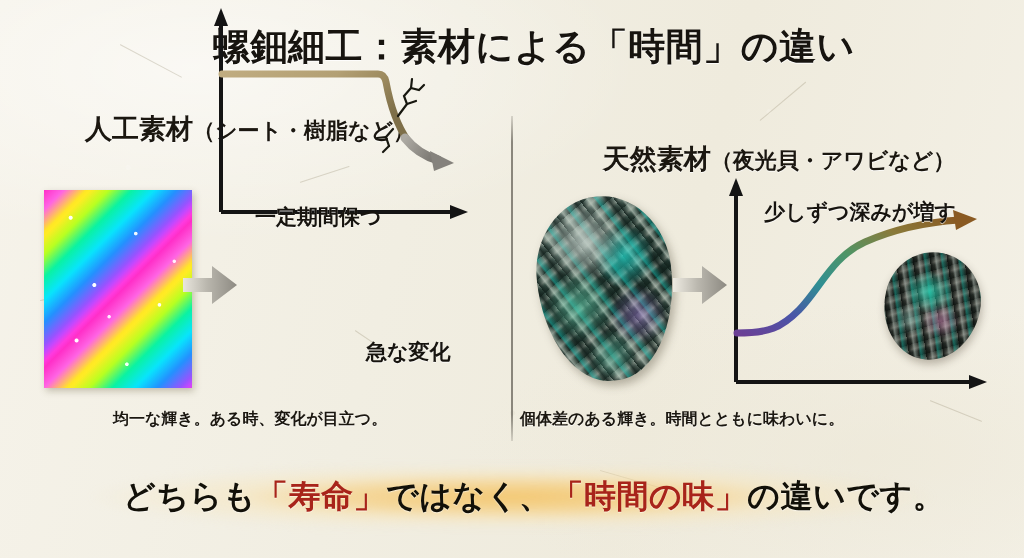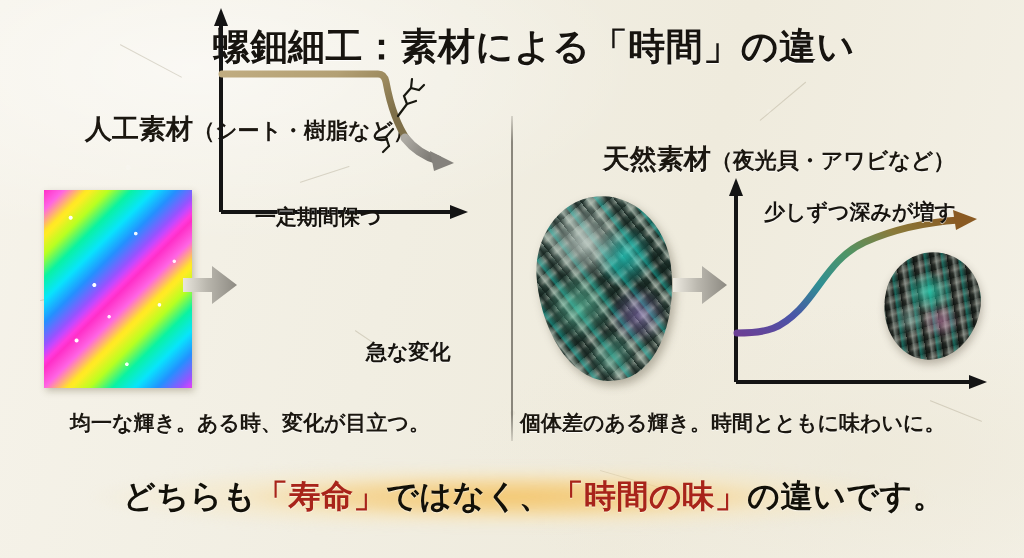--- a/index.html
+++ b/index.html
@@ -188,21 +188,21 @@
         rgba(14,18,16,.50) 0px, rgba(14,18,16,0) 5px,
         rgba(220,215,205,.28) 8px, rgba(220,215,205,0) 13px),
       radial-gradient(ellipse 78% 80% at 50% 50%, #4b4b46 0%, #2d322e 58%, #6d6b62 88%, #9a968b 100%);
     filter: saturate(1.15) contrast(1.08);
   }
 
   
   .caption {
     position: absolute;
     top: 409px;
-    font-size: 21px;
+    font-size: 16px;
     font-weight: 700;
     color: #1b1710;
     white-space: nowrap;
     text-shadow: 0 1px 0 rgba(255,255,255,.7);
   }
   #left-caption  { left: 0;    width: 500px; text-align: center; }
   #right-caption { left: 520px; width: 500px; text-align: left; }
 
   
   #banner {

